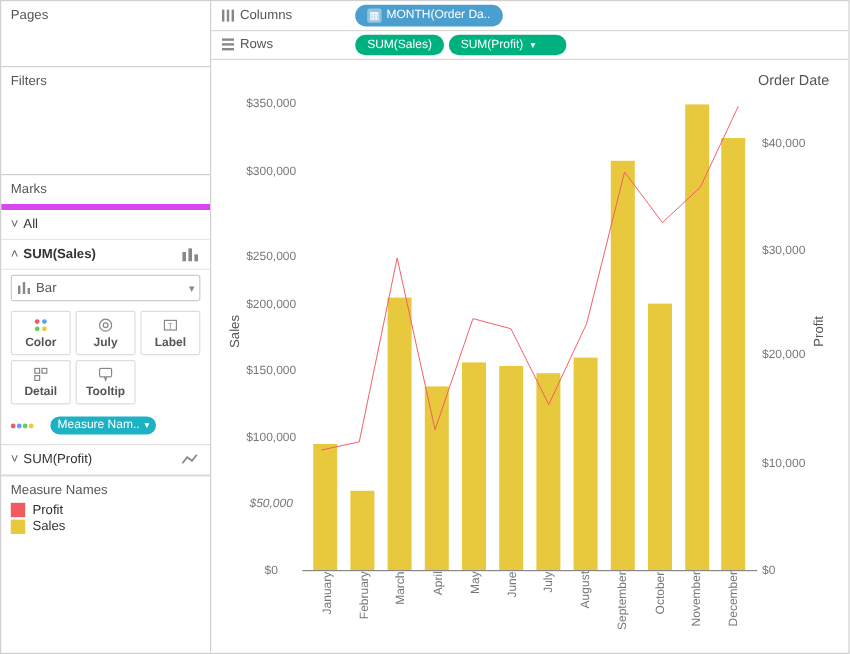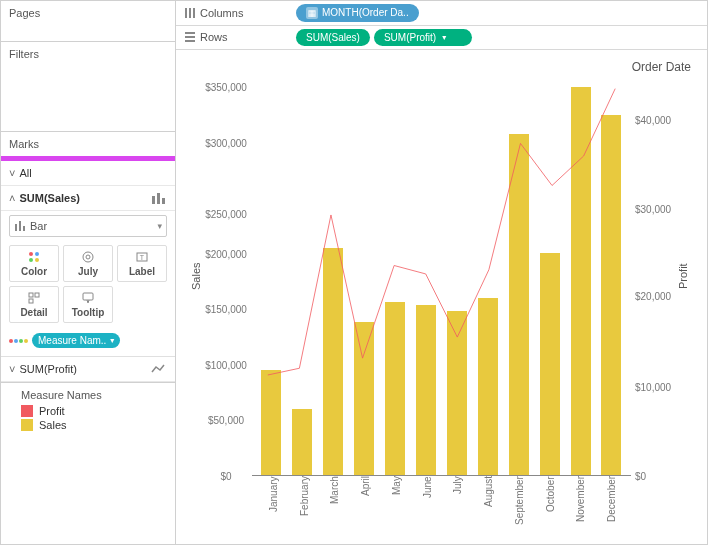--- a/index.html
+++ b/index.html
@@ -2,44 +2,44 @@
 <html><head>
 <meta charset="utf-8">
 <style>
 * { box-sizing: border-box; margin: 0; padding: 0; font-family: Arial, sans-serif; }
 body { width: 708px; height: 545px; background: #fff; border: 1px solid #d0d0d0; display: flex; font-size: 11px; color: #333; }
 .left-col { width: 175px; border-right: 1px solid #d0d0d0; display: flex; flex-direction: column; }
 .right-col { flex: 1; display: flex; flex-direction: column; }
 
 .pane { border-bottom: 1px solid #d0d0d0; padding: 6px 8px; }
 .pane-title { color: #555; font-size: 11px; }
-.pane.pages { height: 41px; }
+.pane.pages { height: 55px; }
 .pane.filters { height: 90px; }
 .pane.marks { padding: 0; }
 .marks-hdr { padding: 6px 8px; color: #555; border-bottom: 5px solid #d946ef; }
 .mark-row { padding: 6px 8px; display: flex; justify-content: space-between; align-items: center; border-bottom: 1px solid #e8e8e8; cursor: pointer; }
 .mark-row .chev { color: #666; margin-right: 4px; }
 .mark-row .lbl { flex: 1; }
 .mark-row .ic { width: 16px; text-align: center; color: #777; }
 .type-select { margin: 4px 8px; display: flex; align-items: center; border: 1px solid #ccc; border-radius: 2px; height: 22px; padding: 0 4px; }
 .type-select .tic { margin-right: 4px; color: #777; }
 .type-select .val { flex: 1; color: #555; }
 .type-select .dd { color: #888; font-size: 9px; }
 .card-grid { display: grid; grid-template-columns: repeat(3, 1fr); gap: 4px; padding: 4px 8px; }
 .card-btn { border: 1px solid #ddd; border-radius: 2px; text-align: center; padding: 4px 2px; cursor: pointer; color: #555; }
 .card-btn .ci { height: 14px; display: flex; align-items: center; justify-content: center; }
 .card-btn .ct { font-size: 10px; margin-top: 2px; font-weight: bold; }
 .card-grid2 { display: grid; grid-template-columns: repeat(3, 1fr); gap: 4px; padding: 0 8px 6px; }
-.pill-row { padding: 4px 8px 8px; display: flex; align-items: center; }
+.pill-row { padding: 4px 8px 8px; display: flex; align-items: center; gap: 10px; }
 .pill-row .dots { display: inline-flex; gap: 1px; margin-right: 4px; }
 .pill-row .dots span { width: 4px; height: 4px; border-radius: 50%; }
 .mpill { background: #1cb2c4; color: #fff; border-radius: 10px; padding: 2px 6px; font-size: 10px; display: flex; align-items: center; }
 .mpill .dd { margin-left: 4px; font-size: 8px; }
 
-.legend-pane { padding: 6px 20px; flex: 1; }
+.legend-pane { padding: 6px 8px; flex: 1; }
 .legend-title { color: #555; margin-bottom: 4px; }
 .legend-item { display: flex; align-items: center; margin: 2px 0; }
 .legend-sw { width: 12px; height: 12px; margin-right: 6px; }
 
 .shelf { display: flex; align-items: center; height: 28px; border-bottom: 1px solid #d8d8d8; padding: 0 8px; }
 .shelf .sicon { width: 16px; color: #777; }
 .shelf .slabel { width: 96px; color: #555; font-size: 11px; }
 .shelf .chips { display: flex; gap: 4px; }
 .chip { border-radius: 12px; padding: 3px 10px; font-size: 10px; color: #fff; display: flex; align-items: center; }
 .chip.blue { background: #4a9fcf; }
@@ -229,21 +229,21 @@
       </div>
     </div>
   </div>
 
   <div class="chart-area">
     <div class="chart-title">Order Date</div>
     <div class="plot-frame">
       <div class="yaxis-l-lbl">Sales</div>
       <div class="yaxis-l-ticks" id="ylticks">
           <div class="ytick" style="top: 400px;">$0</div>
-          <div class="ytick" style="top: 344.444px;">$50,000</div>
+          <div class="ytick" style="top: 344.444px; font-style: italic;">$50,000</div>
           <div class="ytick" style="top: 288.889px;">$100,000</div>
           <div class="ytick" style="top: 233.333px;">$150,000</div>
           <div class="ytick" style="top: 177.778px;">$200,000</div>
           <div class="ytick" style="top: 138px;">$250,000</div>
           <div class="ytick" style="top: 66.6667px;">$300,000</div>
           <div class="ytick" style="top: 11.1111px;">$350,000</div>
         </div>
       <div class="plot" id="plot">
         <div class="bars" id="bars">
             <div class="bar" style="height: 26.3889%; background: rgb(232, 201, 62);"></div>

